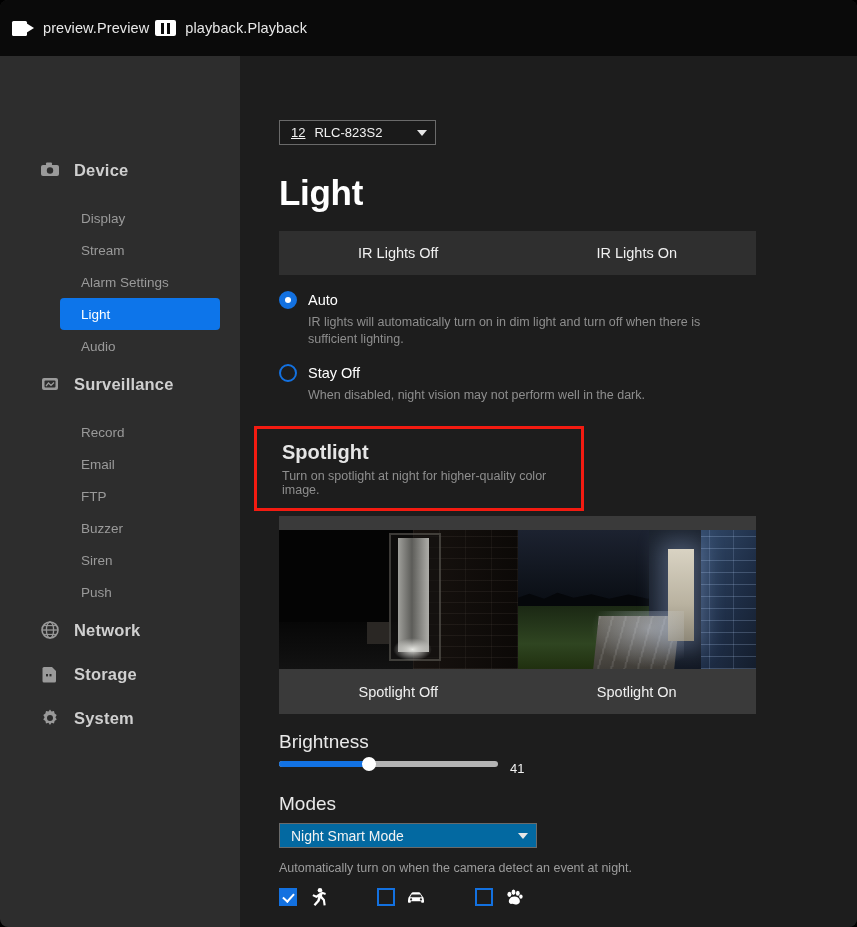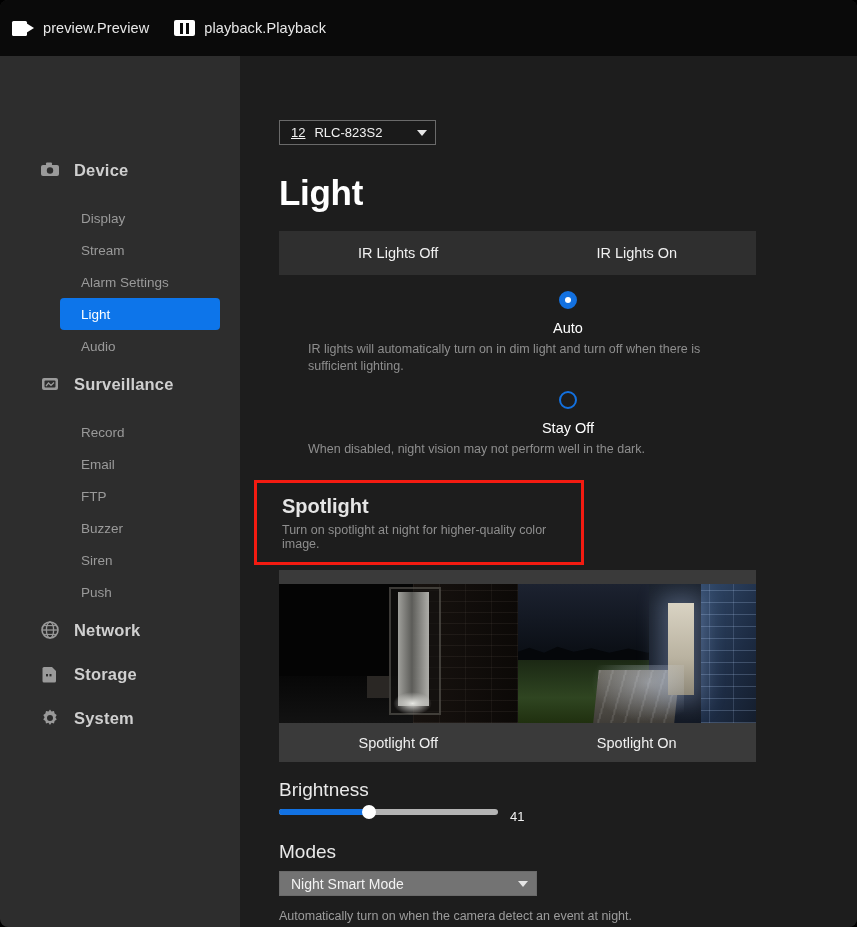--- a/index.html
+++ b/index.html
@@ -17,21 +17,21 @@
     overflow: hidden;
   }
 
   
   .topbar {
     position: absolute; top: 0; left: 0;
     width: 857px; height: 56px;
     background: #0a0a0a;
     display: flex; align-items: center;
     padding-left: 12px;
-    gap: 25px;
+    gap: 6px;
   }
   .tab { display: flex; align-items: center; gap: 9px; cursor: pointer; }
   .tab-label { color: #e8e8e8; font-size: 14.5px; letter-spacing: .1px; }
 
   .ico-cam {
     width: 22px; height: 15px; position: relative;
   }
   .ico-cam::before {
     content: ""; position: absolute; left: 0; top: 0;
     width: 15px; height: 15px; background: #fff; border-radius: 1.5px;
@@ -117,21 +117,21 @@
     width: 477px; background: #2f2f2f;
   }
   .compare-bar {
     height: 44px; display: flex;
   }
   .compare-bar > div {
     flex: 1; display: flex; align-items: center; justify-content: center;
     color: #f0f0f0; font-size: 14.5px;
   }
 
-  .radio-row { display: flex; align-items: center; gap: 11px; margin-top: 16px; flex-direction: column; }
+  .radio-row { display: flex; align-items: center; gap: 11px; margin-top: 16px; }
   .radio {
     width: 18px; height: 18px; border-radius: 50%;
     border: 2px solid #1371e0; flex: 0 0 18px;
     display: flex; align-items: center; justify-content: center;
     cursor: pointer;
   }
   .radio.on { background: #1371e0; border-color: #1371e0; }
   .radio.on::after {
     content: ""; width: 6px; height: 6px; border-radius: 50%; background: #fff;
   }
@@ -223,21 +223,21 @@
   .photo-on .doorlit {
     position: absolute; left: 63%; top: 14%; width: 11%; height: 66%;
     background: linear-gradient(180deg, #d9d3c3, #b9b2a0 60%, #8e8878);
     box-shadow: 0 0 22px 9px rgba(180,205,255,.30);
   }
   .photo-on .spot {
     position: absolute; left: 30%; top: 58%; width: 40%; height: 42%;
     background: radial-gradient(ellipse at 62% 30%, rgba(225,235,255,.38), rgba(225,235,255,0) 68%);
   }
 
-  .compare-labels { height: 39px; display: flex; background: #3a3a3a; }
+  .compare-labels { height: 45px; display: flex; background: #3a3a3a; }
   .compare-labels > div {
     flex: 1; display: flex; align-items: center; justify-content: center;
     color: #f0f0f0; font-size: 14.5px;
   }
 
   .field-label { color: #e9e9e9; font-size: 19px; margin: 17px 0 8px 0; }
   .slider-row { display: flex; align-items: flex-start; gap: 12px; }
   .slider {
     position: relative; width: 219px; height: 6px;
     background: #b4b4b4; border-radius: 3px; cursor: pointer;
@@ -247,21 +247,21 @@
     background: #1272e3; border-radius: 3px;
   }
   .slider .knob {
     position: absolute; top: -4px; width: 14px; height: 14px;
     border-radius: 50%; background: #fff; transform: translateX(-7px);
   }
   .slider-val { color: #f0f0f0; font-size: 13px; }
 
   .mode-select {
     width: 258px; height: 25px;
-    background: #737373; border: 1px solid #6a6a6a;
+    background: #0369a1; border: 1px solid #6a6a6a;
     display: flex; align-items: center; justify-content: space-between;
     padding: 0 8px 0 11px;
     color: #f2f2f2; font-size: 14px;
     cursor: pointer;
   }
 
   .auto-desc { color: #9c9c9c; font-size: 12.5px; margin-top: 13px; }
 
   .chk-row { display: flex; align-items: center; margin-top: 12px; gap: 0; }
   .chk-cell { display: flex; align-items: center; gap: 10px; width: 98px; }

